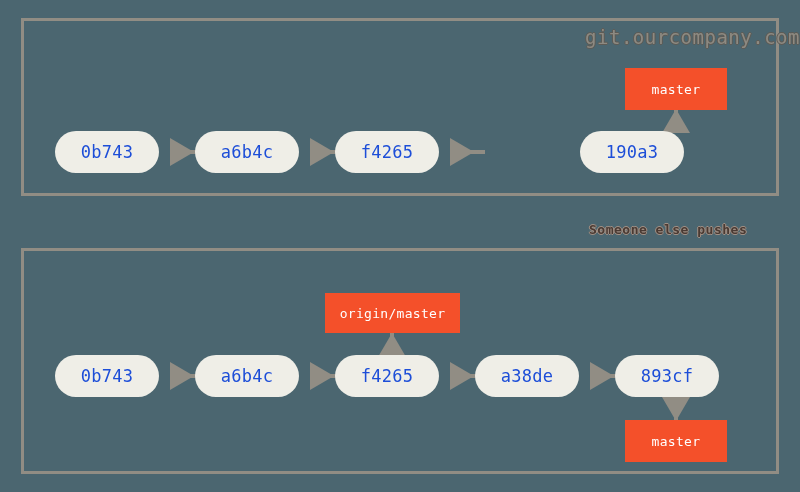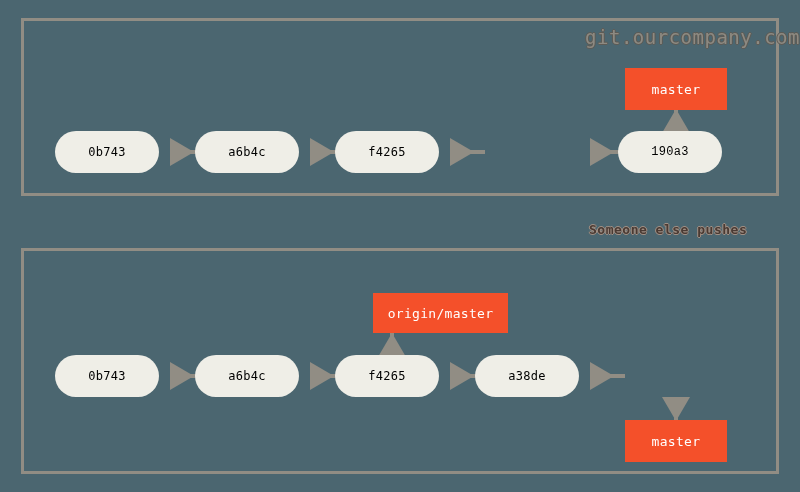--- a/index.html
+++ b/index.html
@@ -54,22 +54,22 @@
   
   .commit {
     position: absolute;
     width: 104px;
     height: 42px;
     background: #efeee7;
     border-radius: 21px;
     display: flex;
     align-items: center;
     justify-content: center;
-    font-size: 12px;
-    color: #000000;
+    font-size: 17px;
+    color: #1d4ed8;
     letter-spacing: 0.3px;
   }
 
   
   .ref-box {
     position: absolute;
     background: #f4502a;
     display: flex;
     align-items: center;
     justify-content: center;
@@ -140,30 +140,31 @@
 
     <line x1="676" y1="420" x2="676" y2="397" stroke="#918d84" stroke-width="4" marker-end="url(#head-v)"></line>
   </svg>
 
   <div class="panel" id="panel-remote"></div>
   <div class="panel-title" id="title-remote">git.ourcompany.com</div>
 
   <div class="commit" style="left:55px;  top:131px;">0b743</div>
   <div class="commit" style="left:195px; top:131px;">a6b4c</div>
   <div class="commit" style="left:335px; top:131px;">f4265</div>
-  <div class="commit" style="left:618px; top:131px;font-family:Liberation Mono, monospace;">190a3</div>
+  <div class="commit" style="left:580px; top:131px;">190a3</div>
 
   <div class="ref-box" style="left:625px; top:68px; width:102px; height:42px;">master</div>
 
   <div class="annotation" id="annotation-push">Someone else pushes</div>
 
   <div class="panel" id="panel-local"></div>
 
   <div class="commit" style="left:55px;  top:355px;">0b743</div>
   <div class="commit" style="left:195px; top:355px;">a6b4c</div>
   <div class="commit" style="left:335px; top:355px;">f4265</div>
   <div class="commit" style="left:475px; top:355px;">a38de</div>
+  <div class="commit" style="left:615px; top:355px;">893cf</div>
 
-  <div class="ref-box" style="left:325px; top:293px; width:135px; height:40px;margin-left:48px;">origin/master</div>
+  <div class="ref-box" style="left:325px; top:293px; width:135px; height:40px;">origin/master</div>
 
   <div class="ref-box" style="left:625px; top:420px; width:102px; height:42px;">master</div>
 
 </div>
 
 </body></html>

